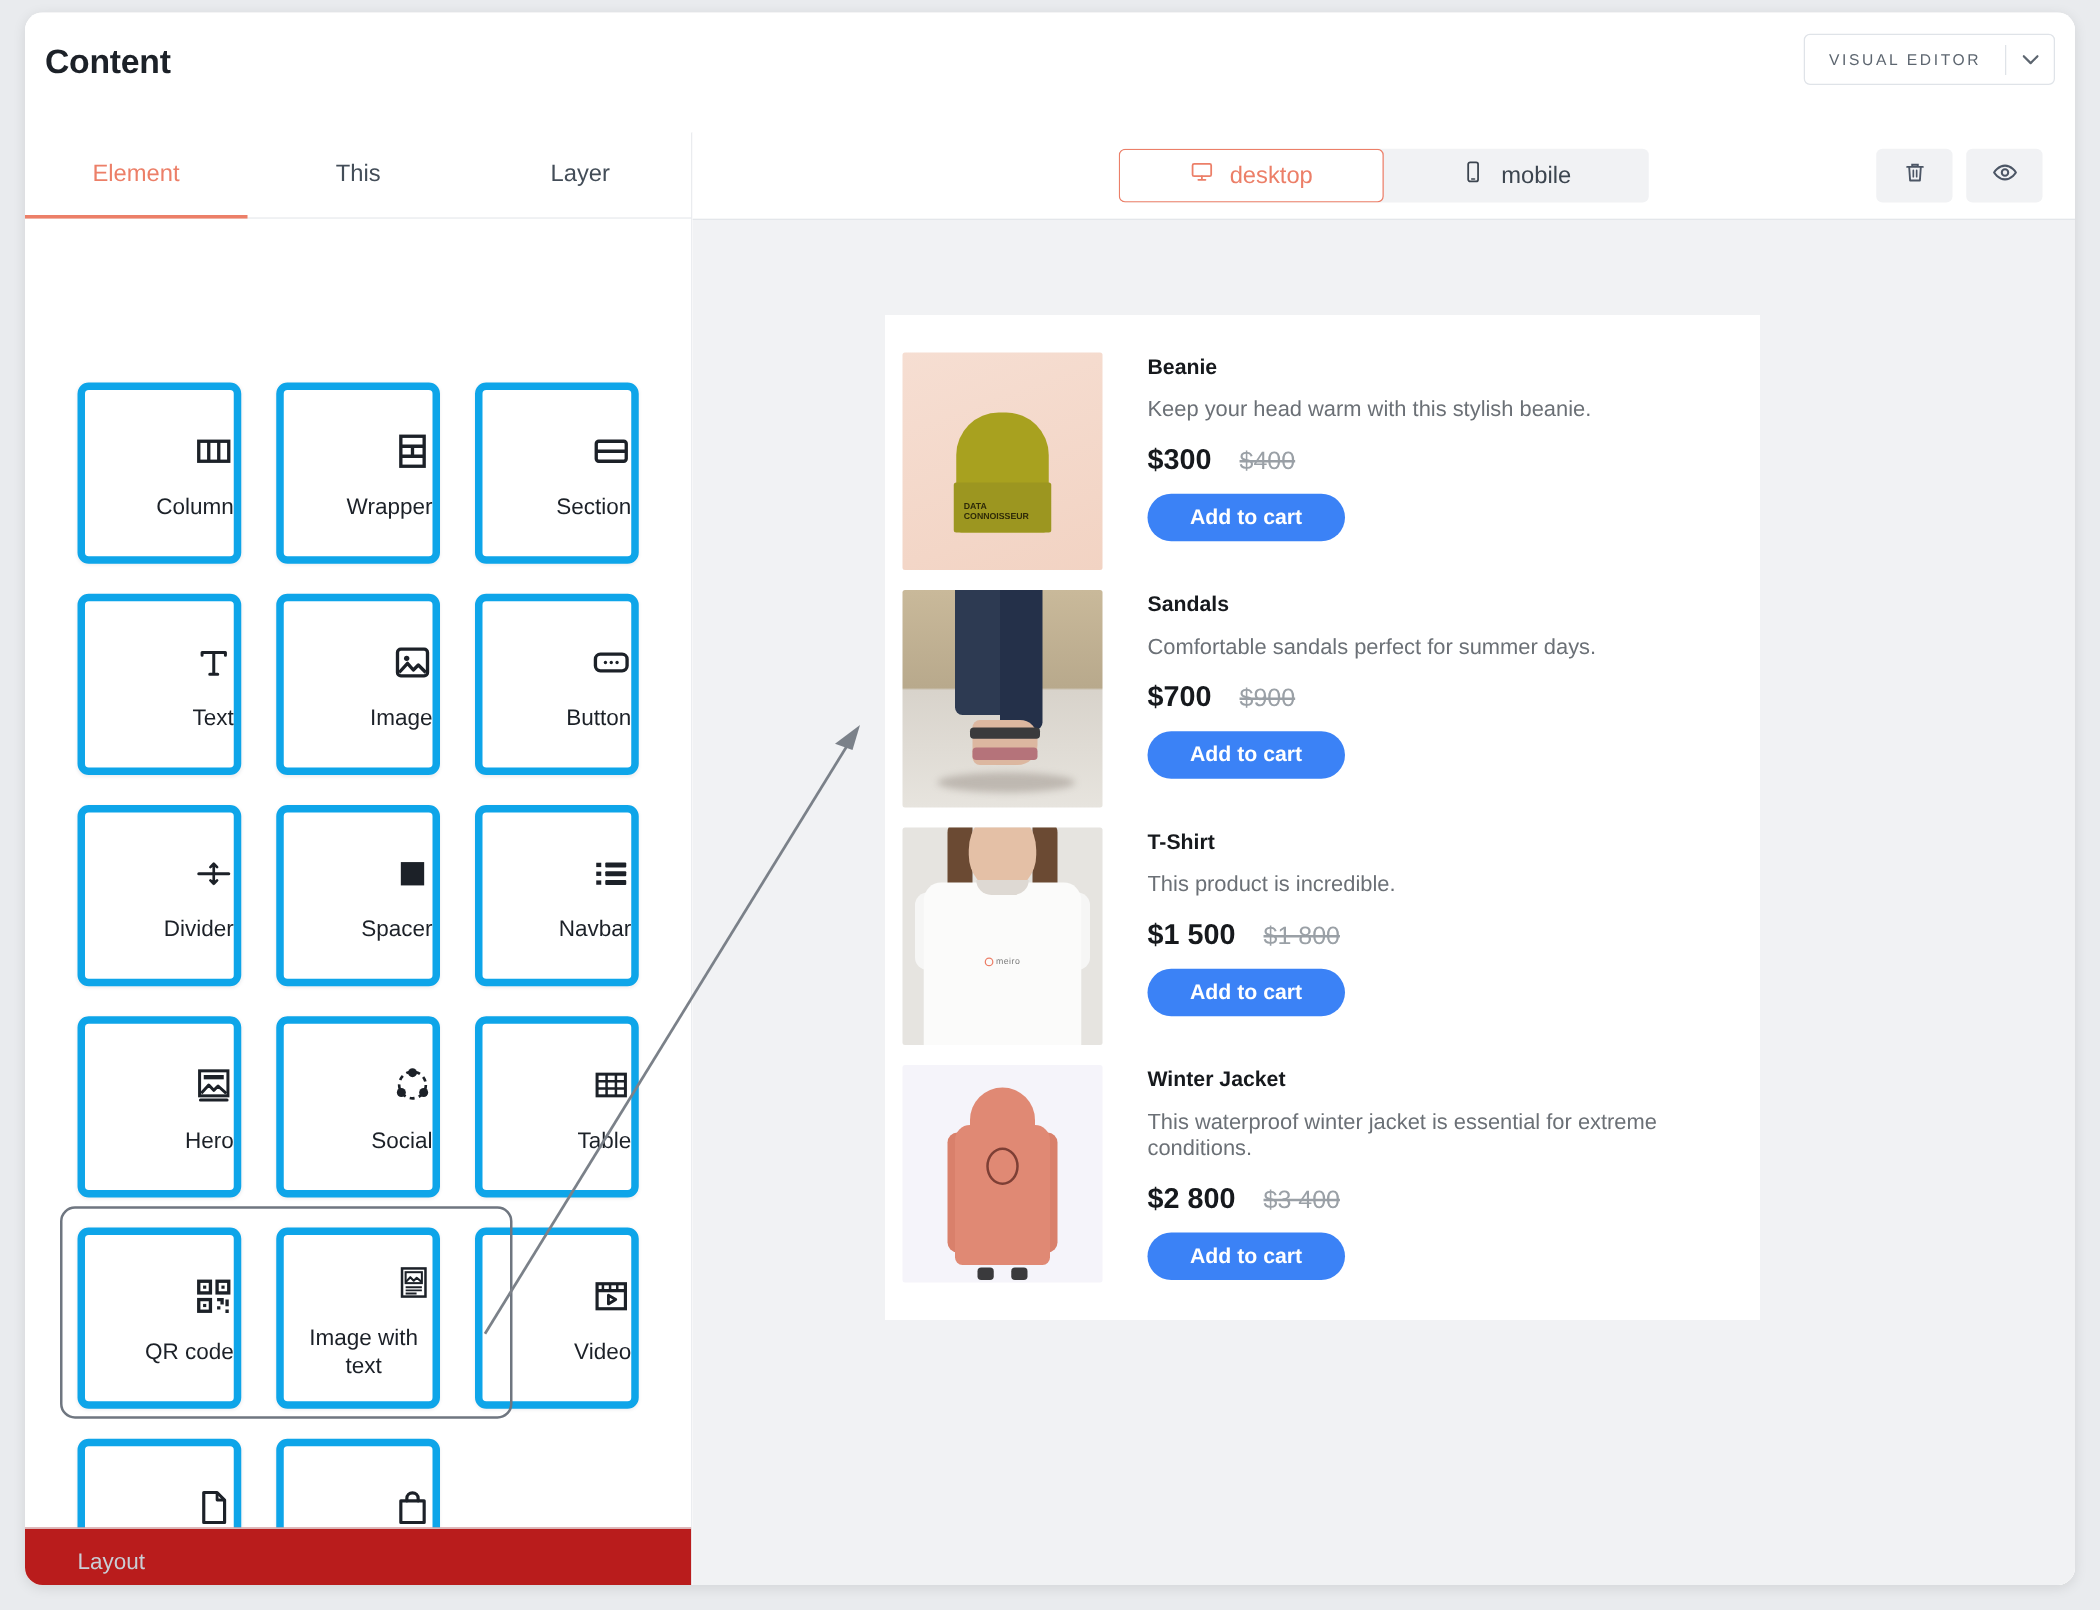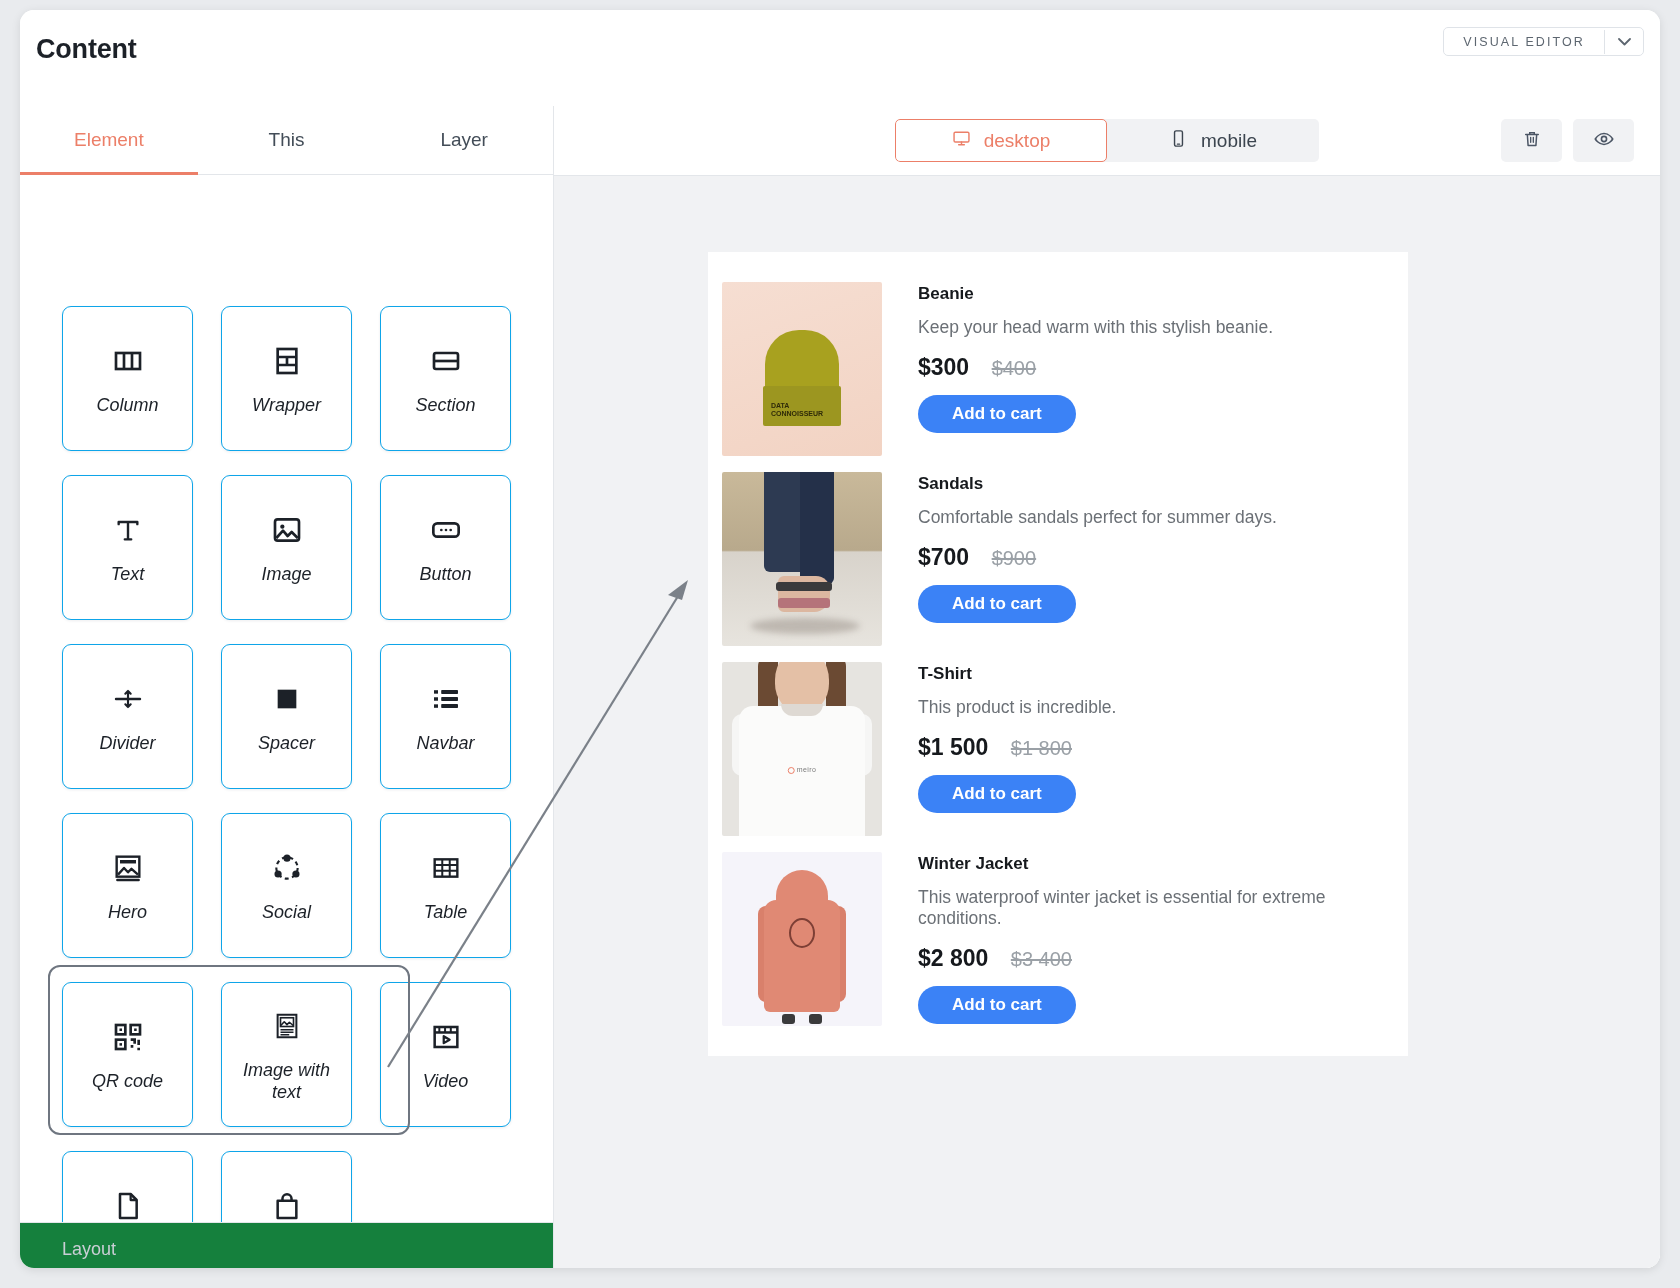--- a/index.html
+++ b/index.html
@@ -36,21 +36,21 @@
     top: 24px;
     font-size: 27px;
     font-weight: bold;
     color: #1c2128;
     letter-spacing: -0.2px;
   }
   .visual-editor-btn {
     position: absolute;
     right: 16px;
     top: 17px;
-    height: 29px;
+    height: 41px;
     display: flex;
     align-items: center;
     border: 1px solid #dfe3e8;
     border-radius: 5px;
     background: #ffffff;
     cursor: pointer;
   }
   .visual-editor-btn .ve-label {
     padding: 0 19px;
     font-size: 12.5px;
@@ -123,30 +123,29 @@
   }
   .element-grid {
     display: grid;
     grid-template-columns: repeat(3, 1fr);
     gap: 24px 28px;
     margin-top: -46px;
   }
   .element-card {
     height: 145px;
     background: #ffffff;
-    border: 1px solid #0ea5e9;
+    border: 6px solid #0ea5e9;
     border-radius: 9px;
     box-shadow: 0 1px 3px rgba(20,30,50,0.08);
     display: flex;
     flex-direction: column;
-    align-items: center;
+    align-items: flex-end;
     justify-content: center;
     gap: 13px;
     cursor: pointer;
-    font-style: italic;
   }
   .element-card .el-icon {
     color: #1c2128;
     display: flex;
     align-items: center;
     justify-content: center;
     height: 40px;
   }
   .element-card .el-label {
     font-size: 18px;
@@ -164,21 +163,21 @@
     height: 170px;
     border: 2px solid #6f7680;
     border-radius: 12px;
     pointer-events: none;
   }
 
   .left-footer {
     position: absolute;
     left: 0; right: 0; bottom: 0;
     height: 46px;
-    background: #15803d;
+    background: #b91c1c;
     border-top: 1px solid #e3e6ea;
     overflow: hidden;
   }
   .left-footer .footer-peek {
     position: absolute;
     left: 42px;
     top: 16px;
     font-size: 18px;
     color: #c9ced5;
     white-space: nowrap;

